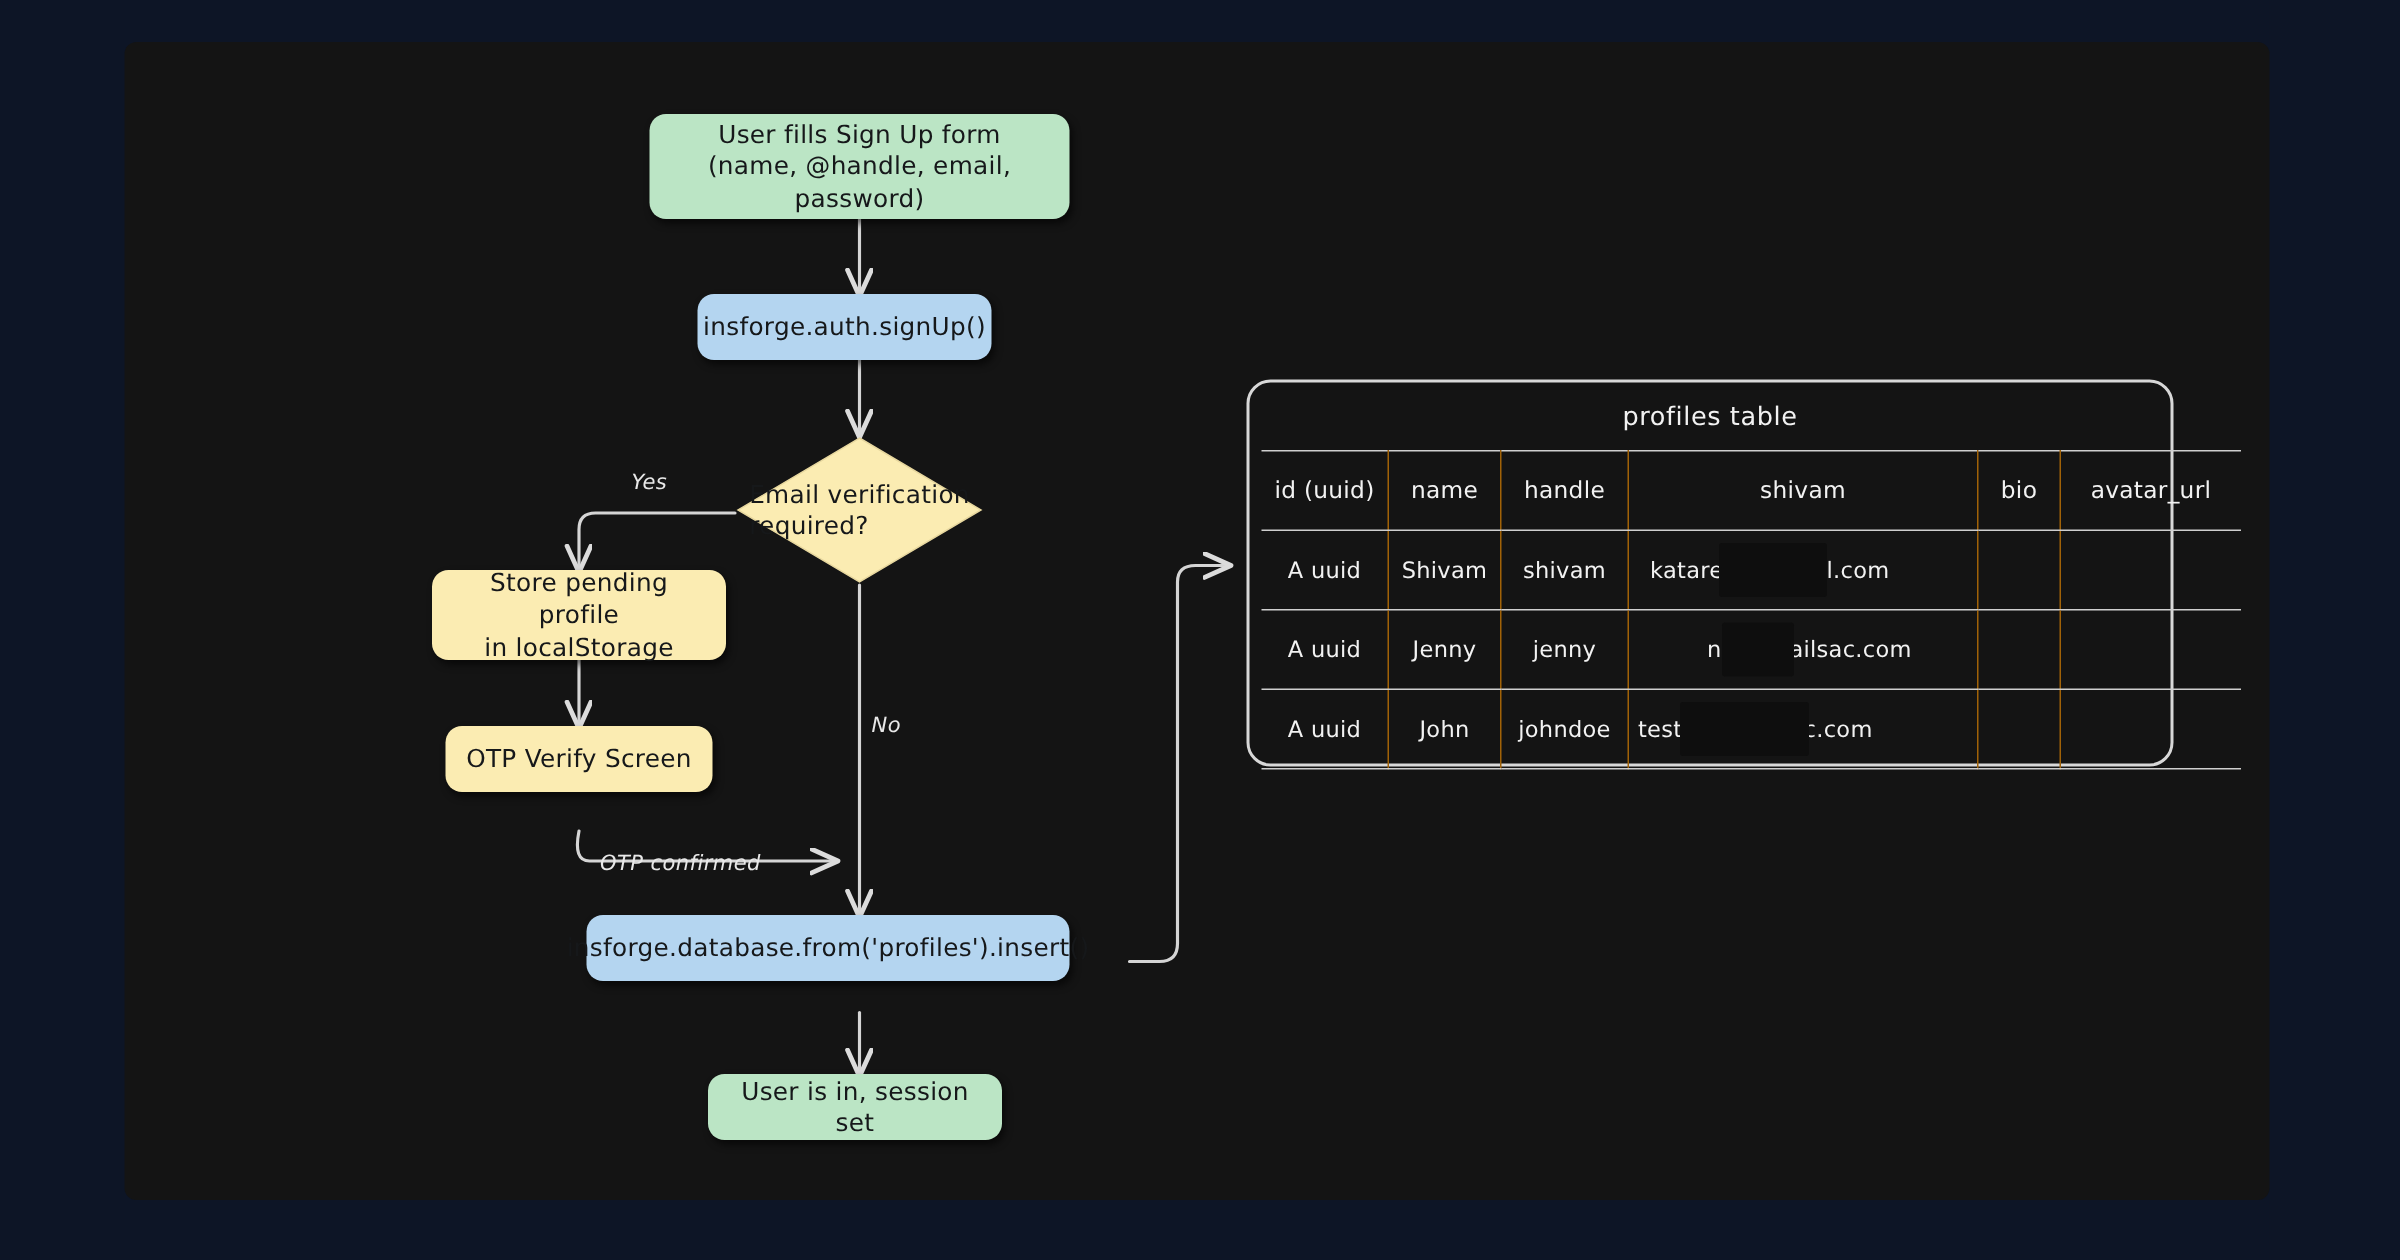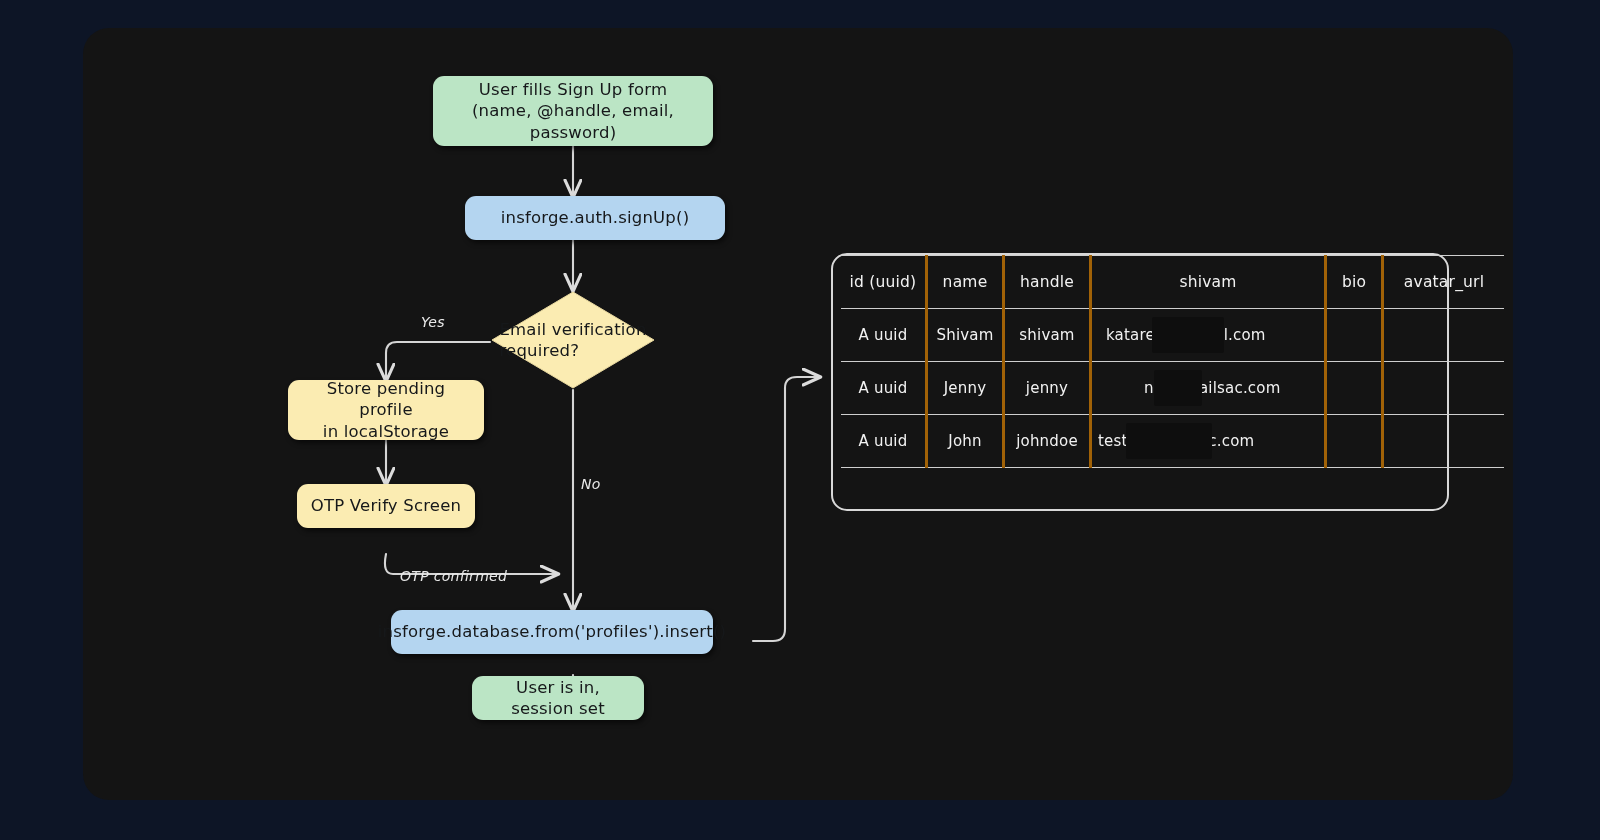--- a/index.html
+++ b/index.html
@@ -21,21 +21,21 @@
   }
 
   
   #canvas {
     position: absolute;
     left: 83px;
     top: 28px;
     width: 1430px;
     height: 772px;
     background: #141414;
-    border-radius: 26px;
+    border-radius: 8px;
     overflow: hidden;
   }
 
   
   .node {
     position: absolute;
     box-sizing: border-box;
     display: flex;
     align-items: center;
     justify-content: center;
@@ -111,21 +111,21 @@
   }
   #tbl {
     border-collapse: collapse;
     width: calc(100% - 16px);
     margin: 0 8px;
     table-layout: fixed;
   }
   #tbl th, #tbl td {
     border: 1px solid #cfcfcf;
     border-left: none;
-    border-right: 3px solid #a16207;
+    border-right: 1px solid #a16207;
     height: 52px;
     font-weight: normal;
     font-size: 15px;
     color: #f2f2f2;
     text-align: center;
     letter-spacing: 0.2px;
     overflow: hidden;
     white-space: nowrap;
     padding: 0 4px;
   }
@@ -190,21 +190,21 @@
 
         <path d="M670,613 L690,613 Q702,613 702,601 L702,360 Q702,349 714,349 L736,349" marker-end="url(#ah)"></path>
       </g>
     </svg>
 
     <div class="node green" style="left:350px; top:48px; width:280px; height:70px;">
       <span>User fills Sign Up form
 (name, @handle, email, password)</span>
     </div>
 
-    <div class="node blue" style="left:382px; top:168px; width:260px; height:44px;">
+    <div class="node blue" style="left:382px; top:168px; width:196px; height:44px;">
       <span>insforge.auth.signUp()</span>
     </div>
 
     <div class="diamond-wrap" style="left:407px; top:262px; width:166px; height:100px;">
       <svg class="diamond-shape" viewBox="0 0 166 100" xmlns="http://www.w3.org/2000/svg">
         <polygon points="83,2 164,50 83,98 2,50" fill="#fbecb2" stroke="#e7d79e" stroke-width="1"></polygon>
       </svg>
       <div class="diamond-label">Email verification
 required?</div>
     </div>
@@ -215,29 +215,30 @@
     </div>
 
     <div class="node yellow" style="left:214px; top:456px; width:178px; height:44px;">
       <span>OTP Verify Screen</span>
     </div>
 
     <div class="node blue" style="left:308px; top:582px; width:322px; height:44px;">
       <span>insforge.database.from('profiles').insert()</span>
     </div>
 
-    <div class="node green" style="left:389px; top:648px; width:172px; height:44px;align-items:center;">
+    <div class="node green" style="left:389px; top:688px; width:196px; height:44px;align-items:center;">
       <span>User is in, session set</span>
     </div>
 
     <div class="edge-label" style="left:338px; top:286px;">Yes</div>
     <div class="edge-label" style="left:498px; top:448px;">No</div>
     <div class="edge-label" style="left:317px; top:540px;">OTP confirmed</div>
 
     <div id="table-card">
+      <div id="table-title">profiles table</div>
       <table id="tbl">
         <thead>
           <tr>
             <th class="w-id">id (uuid)</th>
             <th class="w-nm">name</th>
             <th class="w-hd">handle</th>
             <th class="w-em c-em">shivam</th>
             <th class="w-bio">bio</th>
             <th class="w-av">avatar_url</th>
           </tr>

